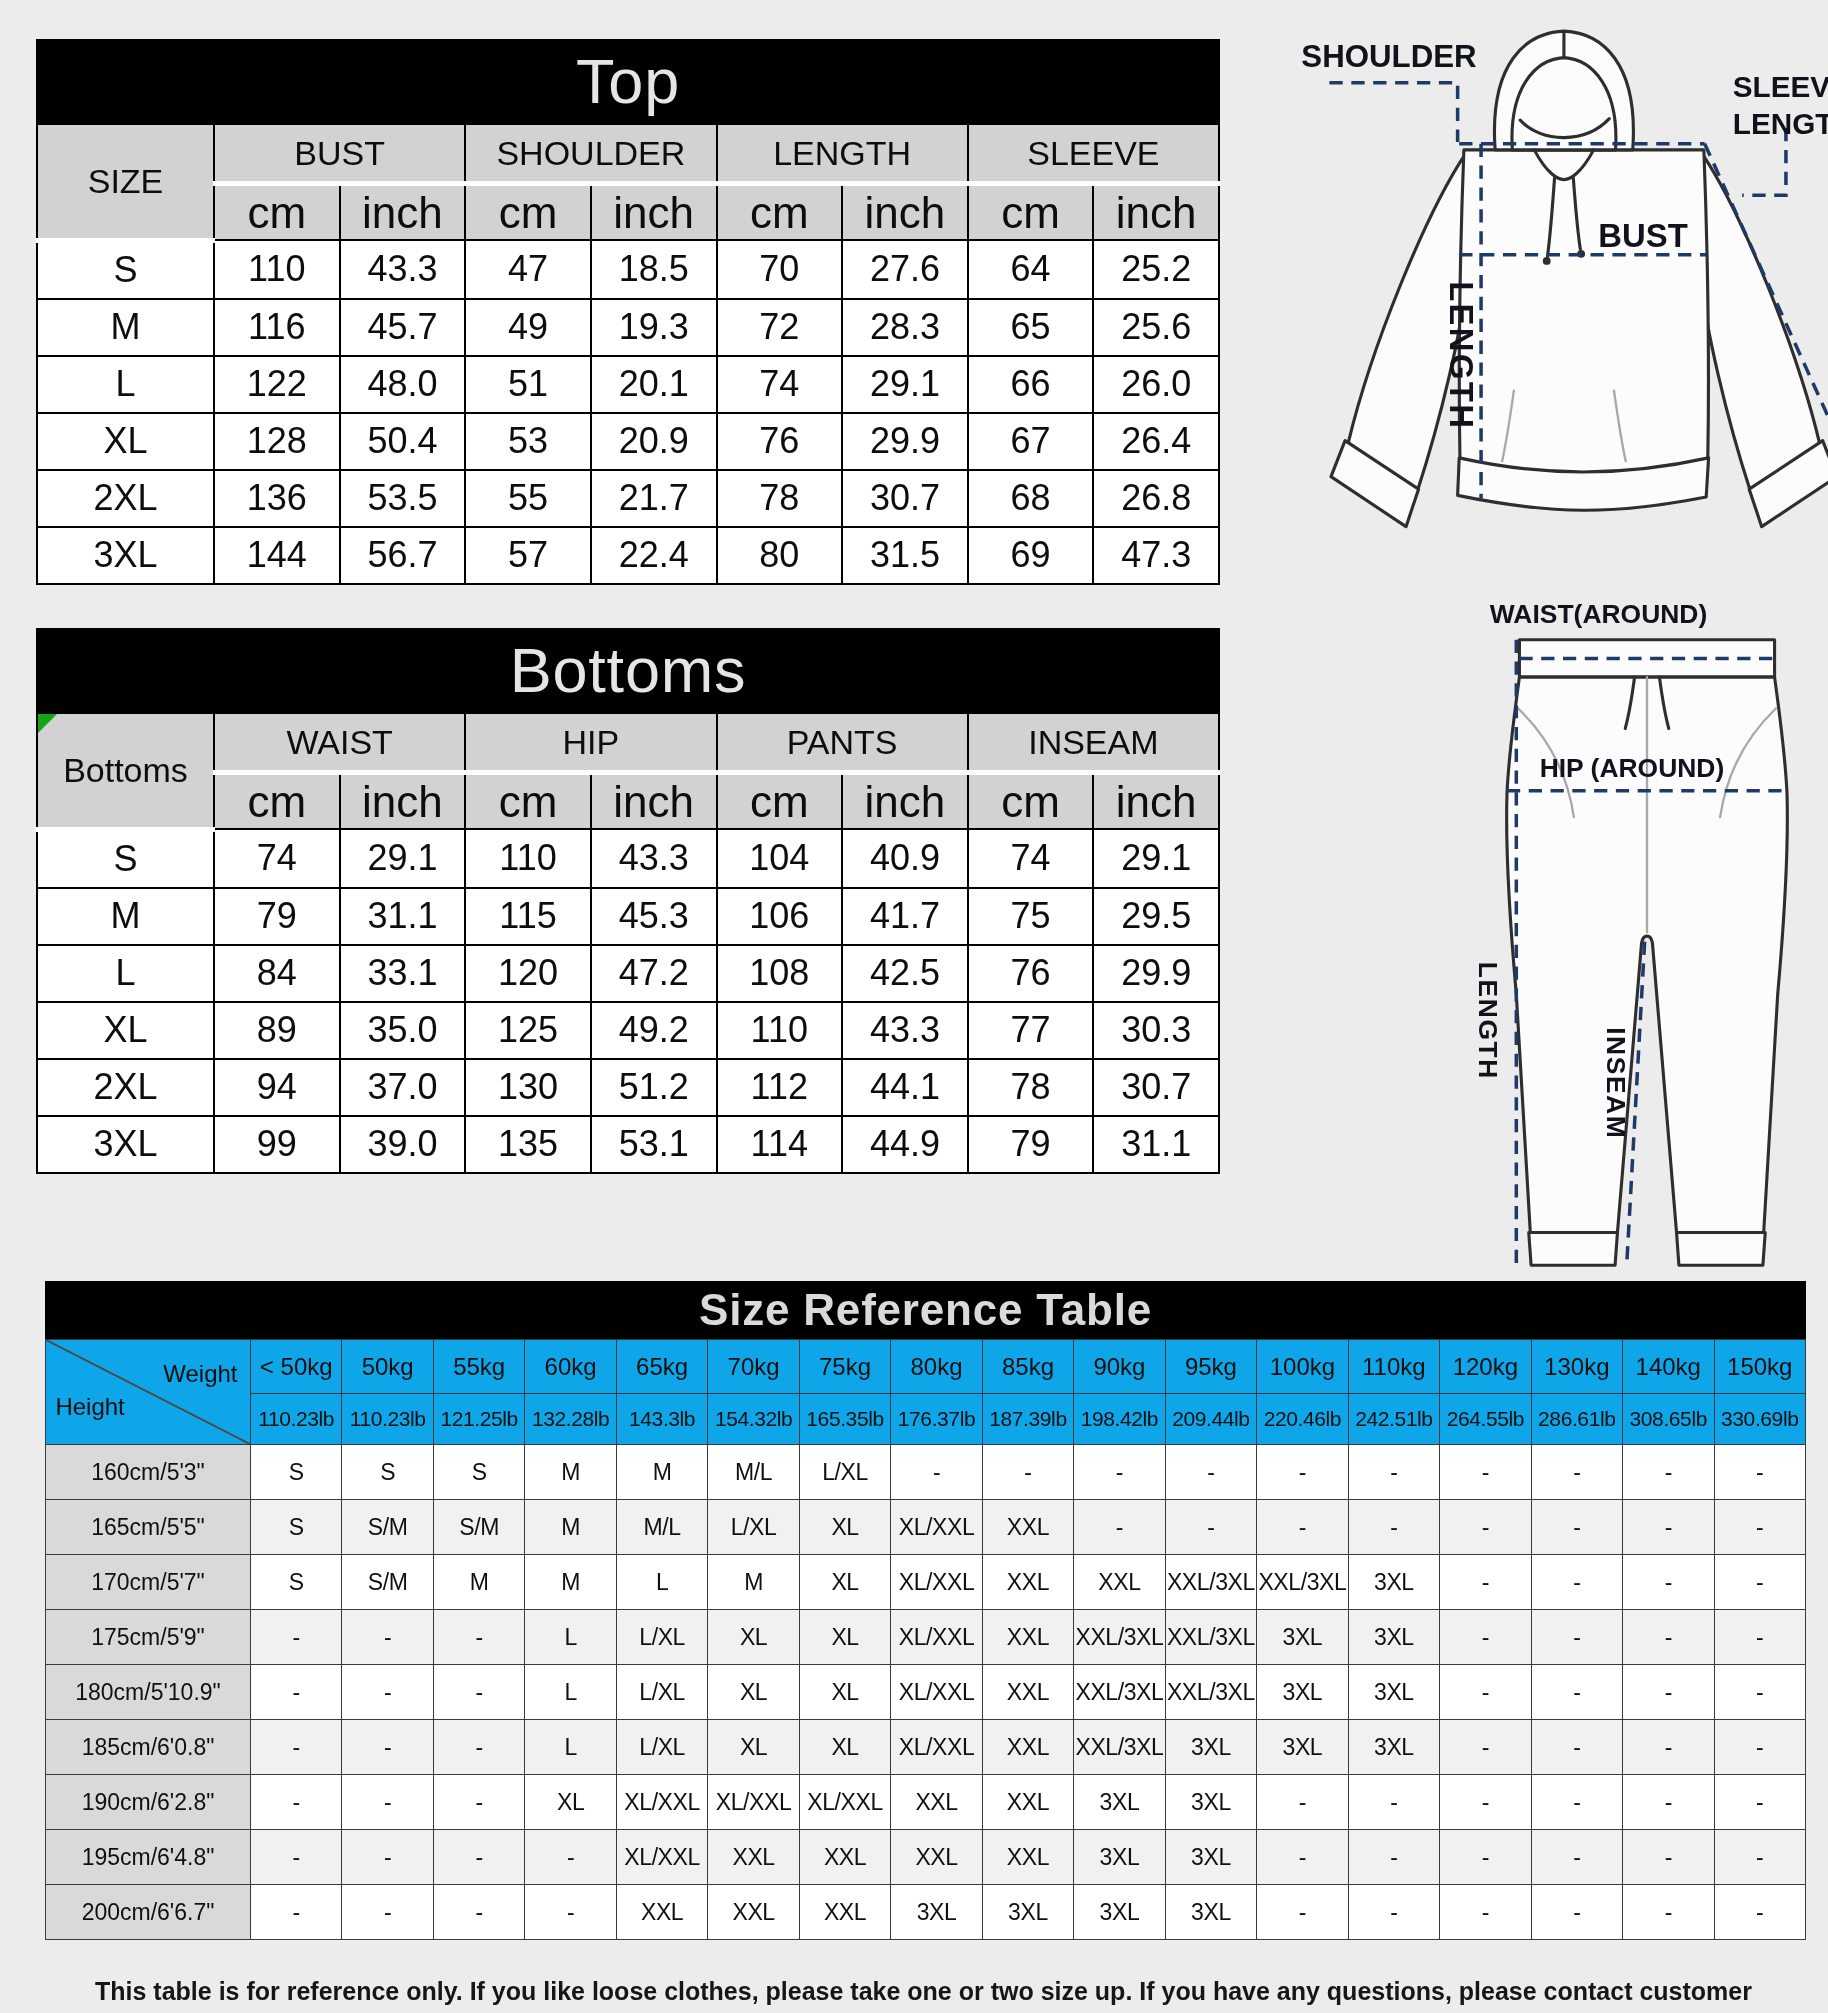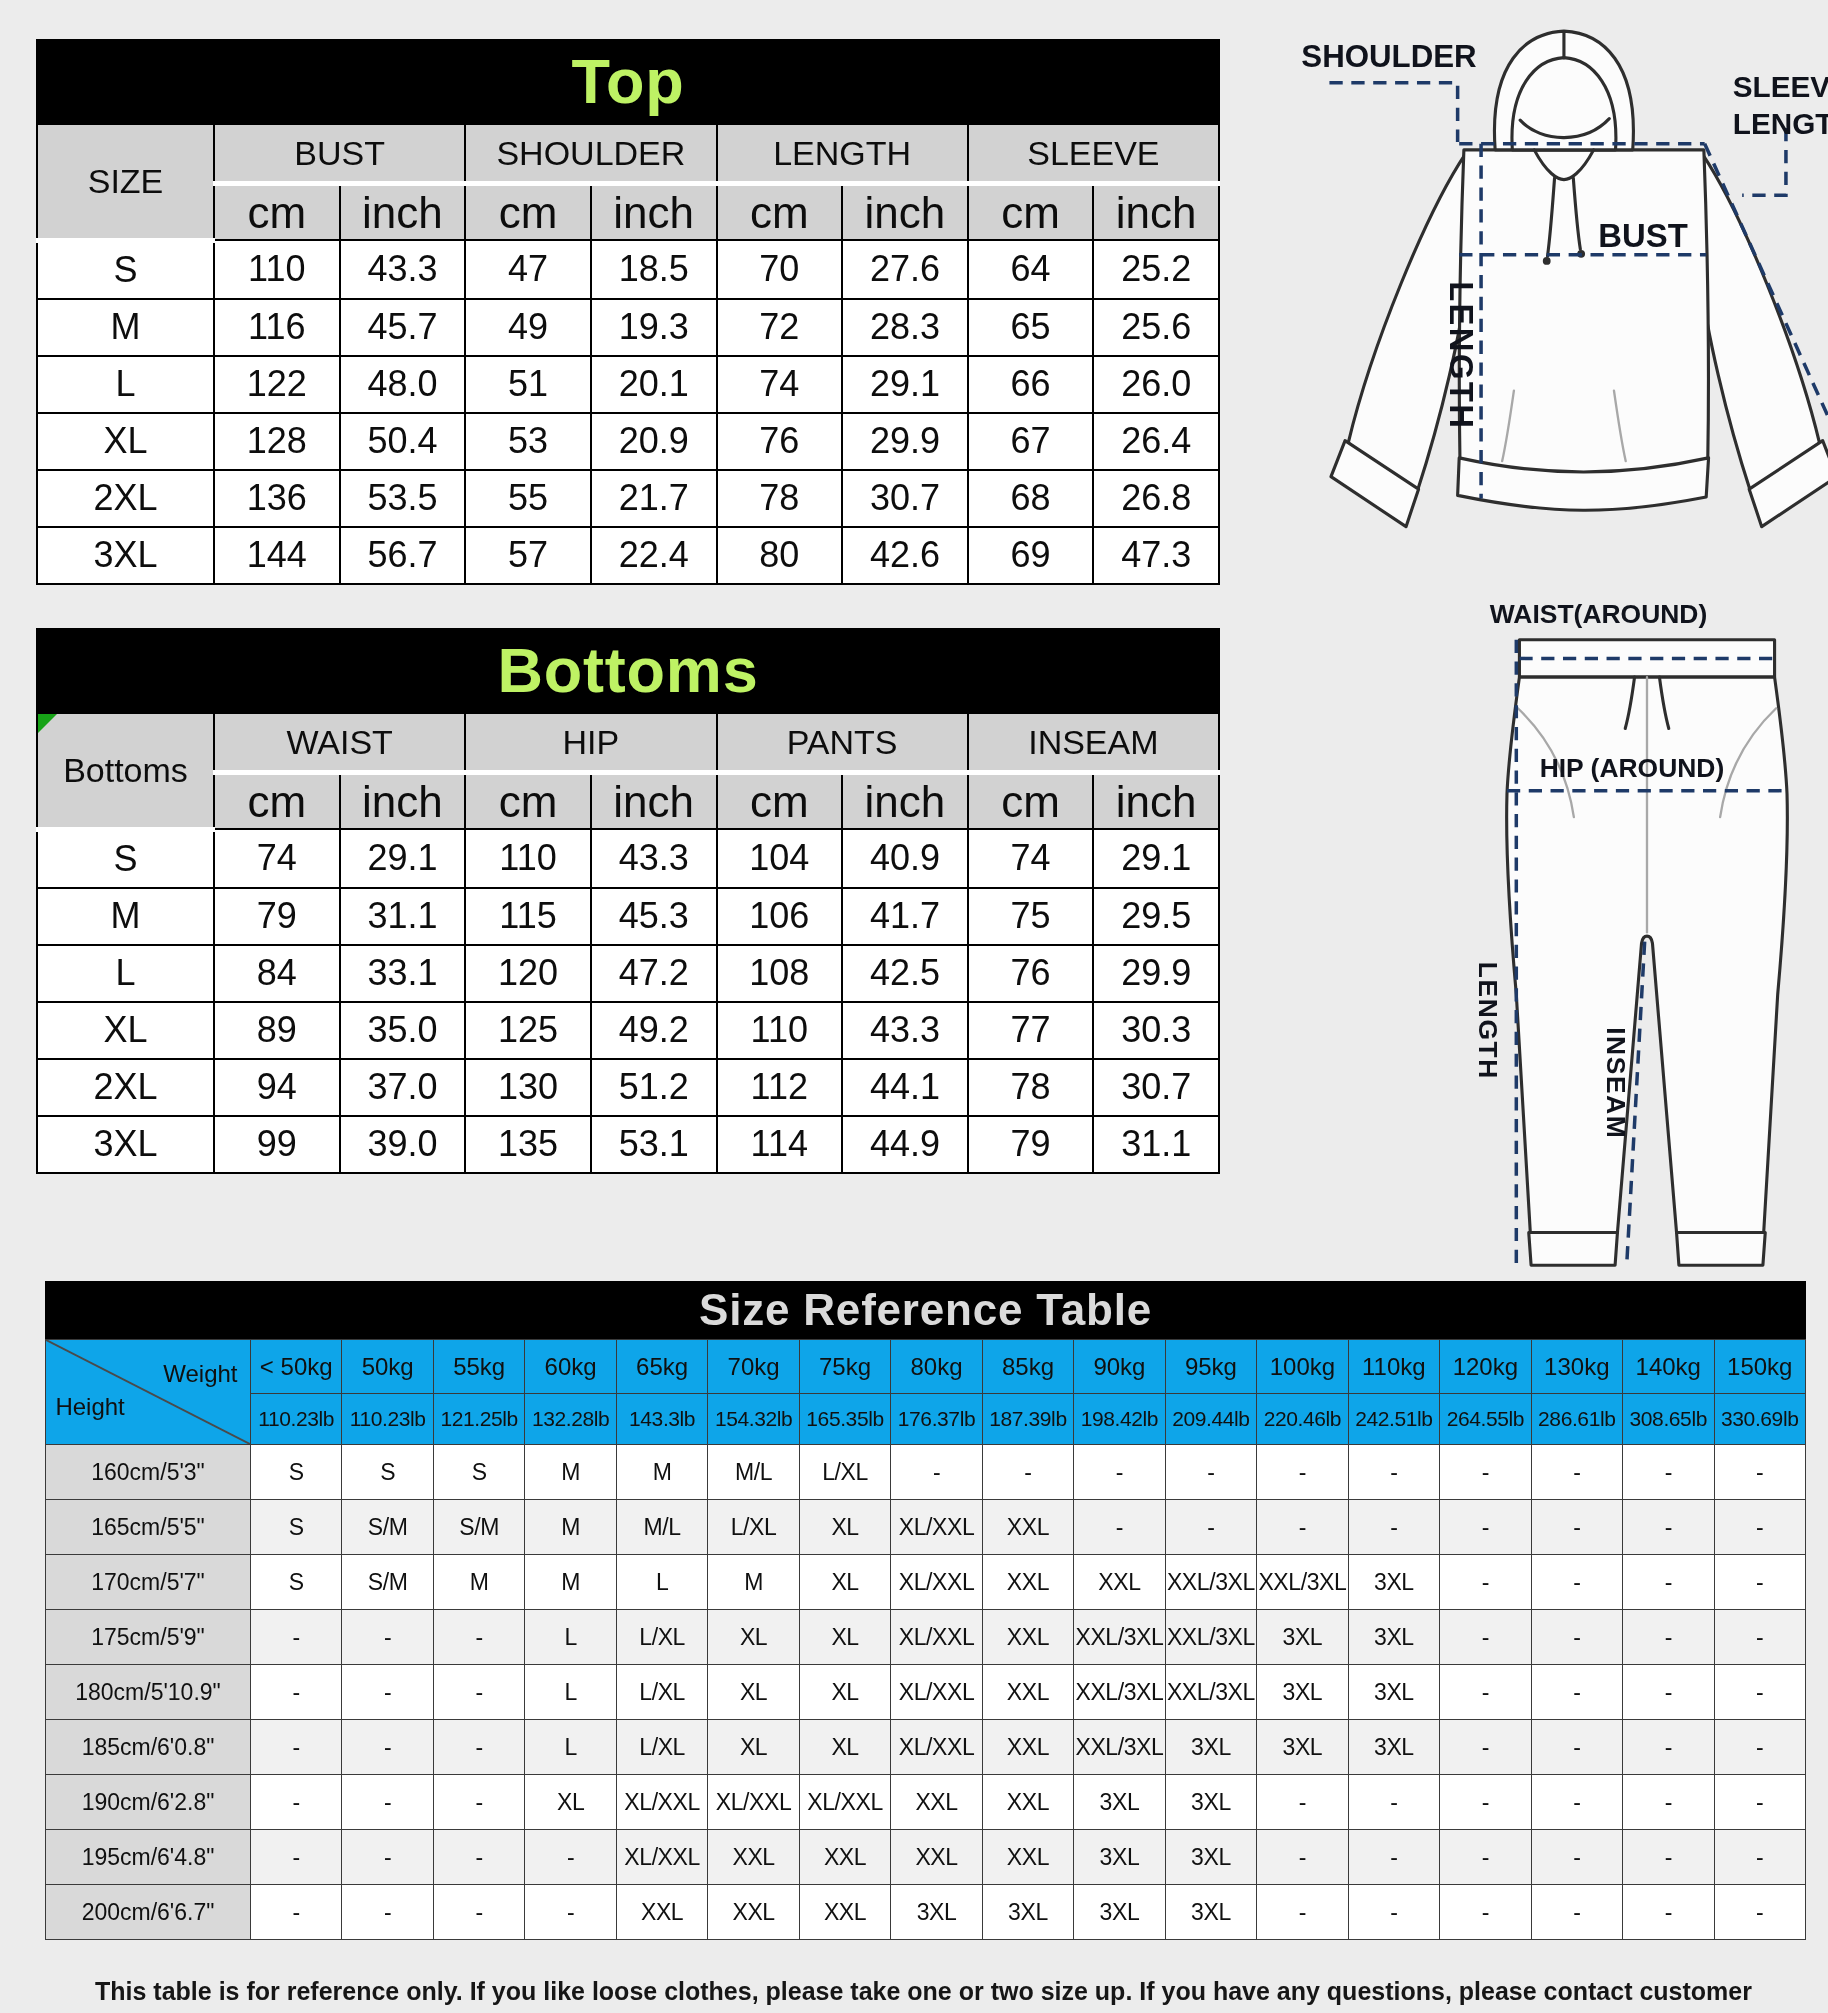--- a/index.html
+++ b/index.html
@@ -1,19 +1,19 @@
 <!DOCTYPE html>
 <html style="font-size:12.5px"><head>
 <meta charset="utf-8">
 <style>
   html,body{margin:0;padding:0}
   body{width:1829px;height:2013px;background:#ececec;font-family:"Liberation Sans",sans-serif;position:relative;overflow:hidden;color:#111}
   .page{position:absolute;inset:0}
 
-  .title-bar{background:#000;color:#bef264;display:flex;align-items:center;justify-content:center;font-weight:bold}
+  .title-bar{background:#000;color:#e5e5e5;display:flex;align-items:center;justify-content:center;font-weight:normal}
 
   .measure-block{position:absolute;left:36px;width:1184px}
   #top-section{top:39px}
   #bottoms-section{top:628px}
   .measure-title{height:84px;font-size:63px;letter-spacing:0.8px}
 
   table{border-collapse:collapse;width:100%;table-layout:fixed;background:#fff}
   .measure-table th,.measure-table td{border:2.3px solid #000;text-align:center;vertical-align:middle;padding:0;color:#0d0d0d}
   .measure-table thead th{background:#d2d2d2;font-weight:400}
   .measure-table .group-row th{height:56px;font-size:34px;border-bottom:5.5px solid #fff}
@@ -149,21 +149,21 @@
             <td>68</td>
             <td>26.8</td>
           </tr>
           <tr>
             <td class="size-cell">3XL</td>
             <td>144</td>
             <td>56.7</td>
             <td>57</td>
             <td>22.4</td>
             <td>80</td>
-            <td>42.6</td>
+            <td>31.5</td>
             <td>69</td>
             <td>47.3</td>
           </tr>
         </tbody>
       </table>
   </section>
 
   <figure class="fig" id="hoodie-fig">
     <svg viewBox="0 0 776 710">
       <g>

